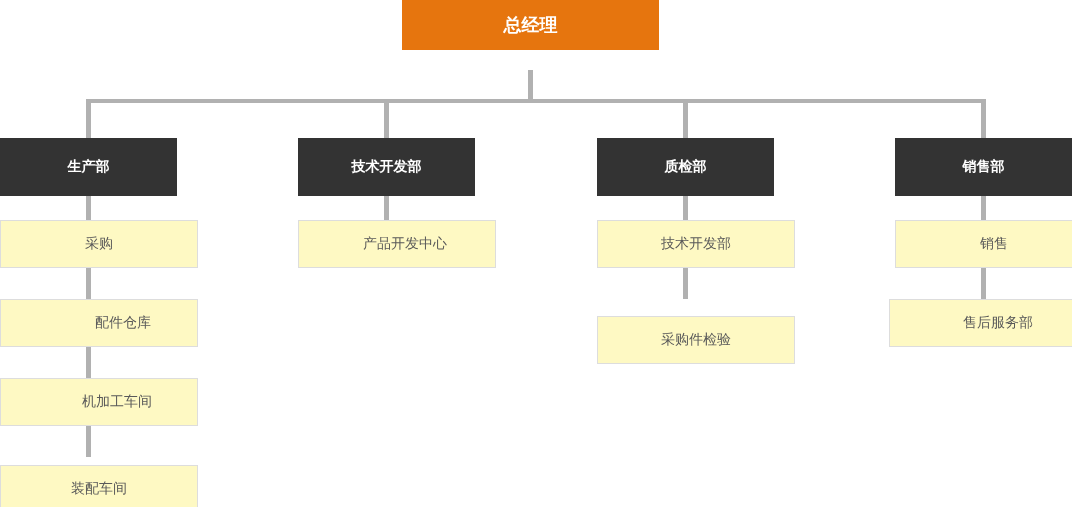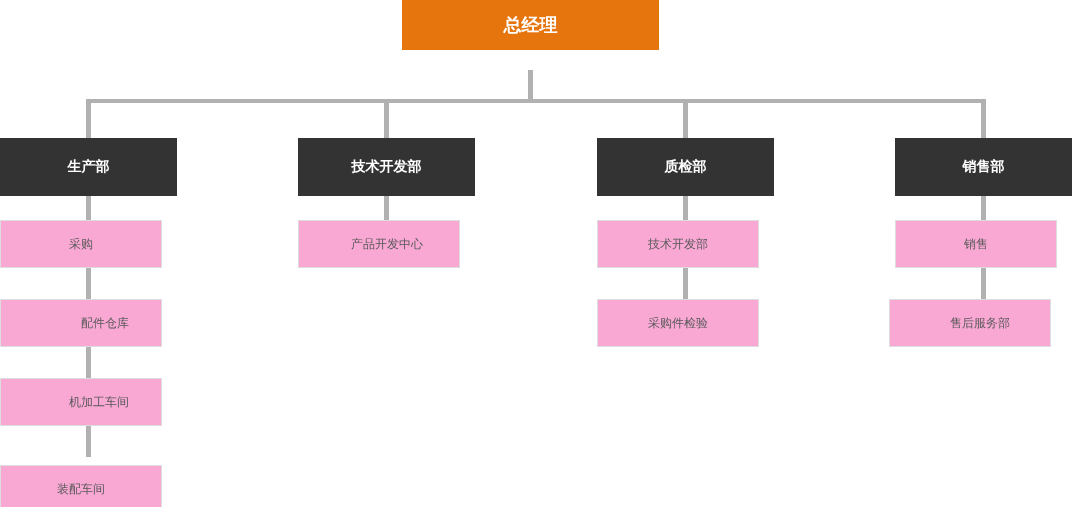--- a/index.html
+++ b/index.html
@@ -36,26 +36,26 @@
   .dept {
     top: 138px;
     width: 177px;
     height: 58px;
     background: #333333;
     color: #ffffff;
     font-size: 14px;
     font-weight: bold;
   }
   .leaf {
-    width: 162px;
+    width: 198px;
     height: 48px;
-    background: #f9a8d4;
+    background: #fef9c3;
     border: 1px solid #dddddd;
     color: #595959;
-    font-size: 12px;
+    font-size: 14px;
   }
   .vline {
     position: absolute;
     width: 5px;
     background: #b1b1b1;
   }
   .hline {
     position: absolute;
     height: 4px;
     background: #b1b1b1;
@@ -93,18 +93,18 @@
   <div class="node dept" style="left:895px;">销售部</div>
 
   <div class="node leaf" style="left:0; top:220px;">采购</div>
   <div class="node leaf" style="left:0; top:299px;padding-left:48px;">配件仓库</div>
   <div class="node leaf" style="left:0; top:378px;padding-left:36px;">机加工车间</div>
   <div class="node leaf" style="left:0; top:457px;margin-top:8px;">装配车间</div>
 
   <div class="node leaf" style="left:298px; top:220px;padding-left:16px;">产品开发中心</div>
 
   <div class="node leaf" style="left:597px; top:220px;">技术开发部</div>
-  <div class="node leaf" style="left:597px; top:299px;">采购件检验</div>
+  <div class="node leaf" style="left:597px; top:316px;">采购件检验</div>
 
   <div class="node leaf" style="left:895px; top:220px;">销售</div>
   <div class="node leaf" style="left:889px; top:299px;padding-left:20px;">售后服务部</div>
 
 </div>
 
 </body></html>

